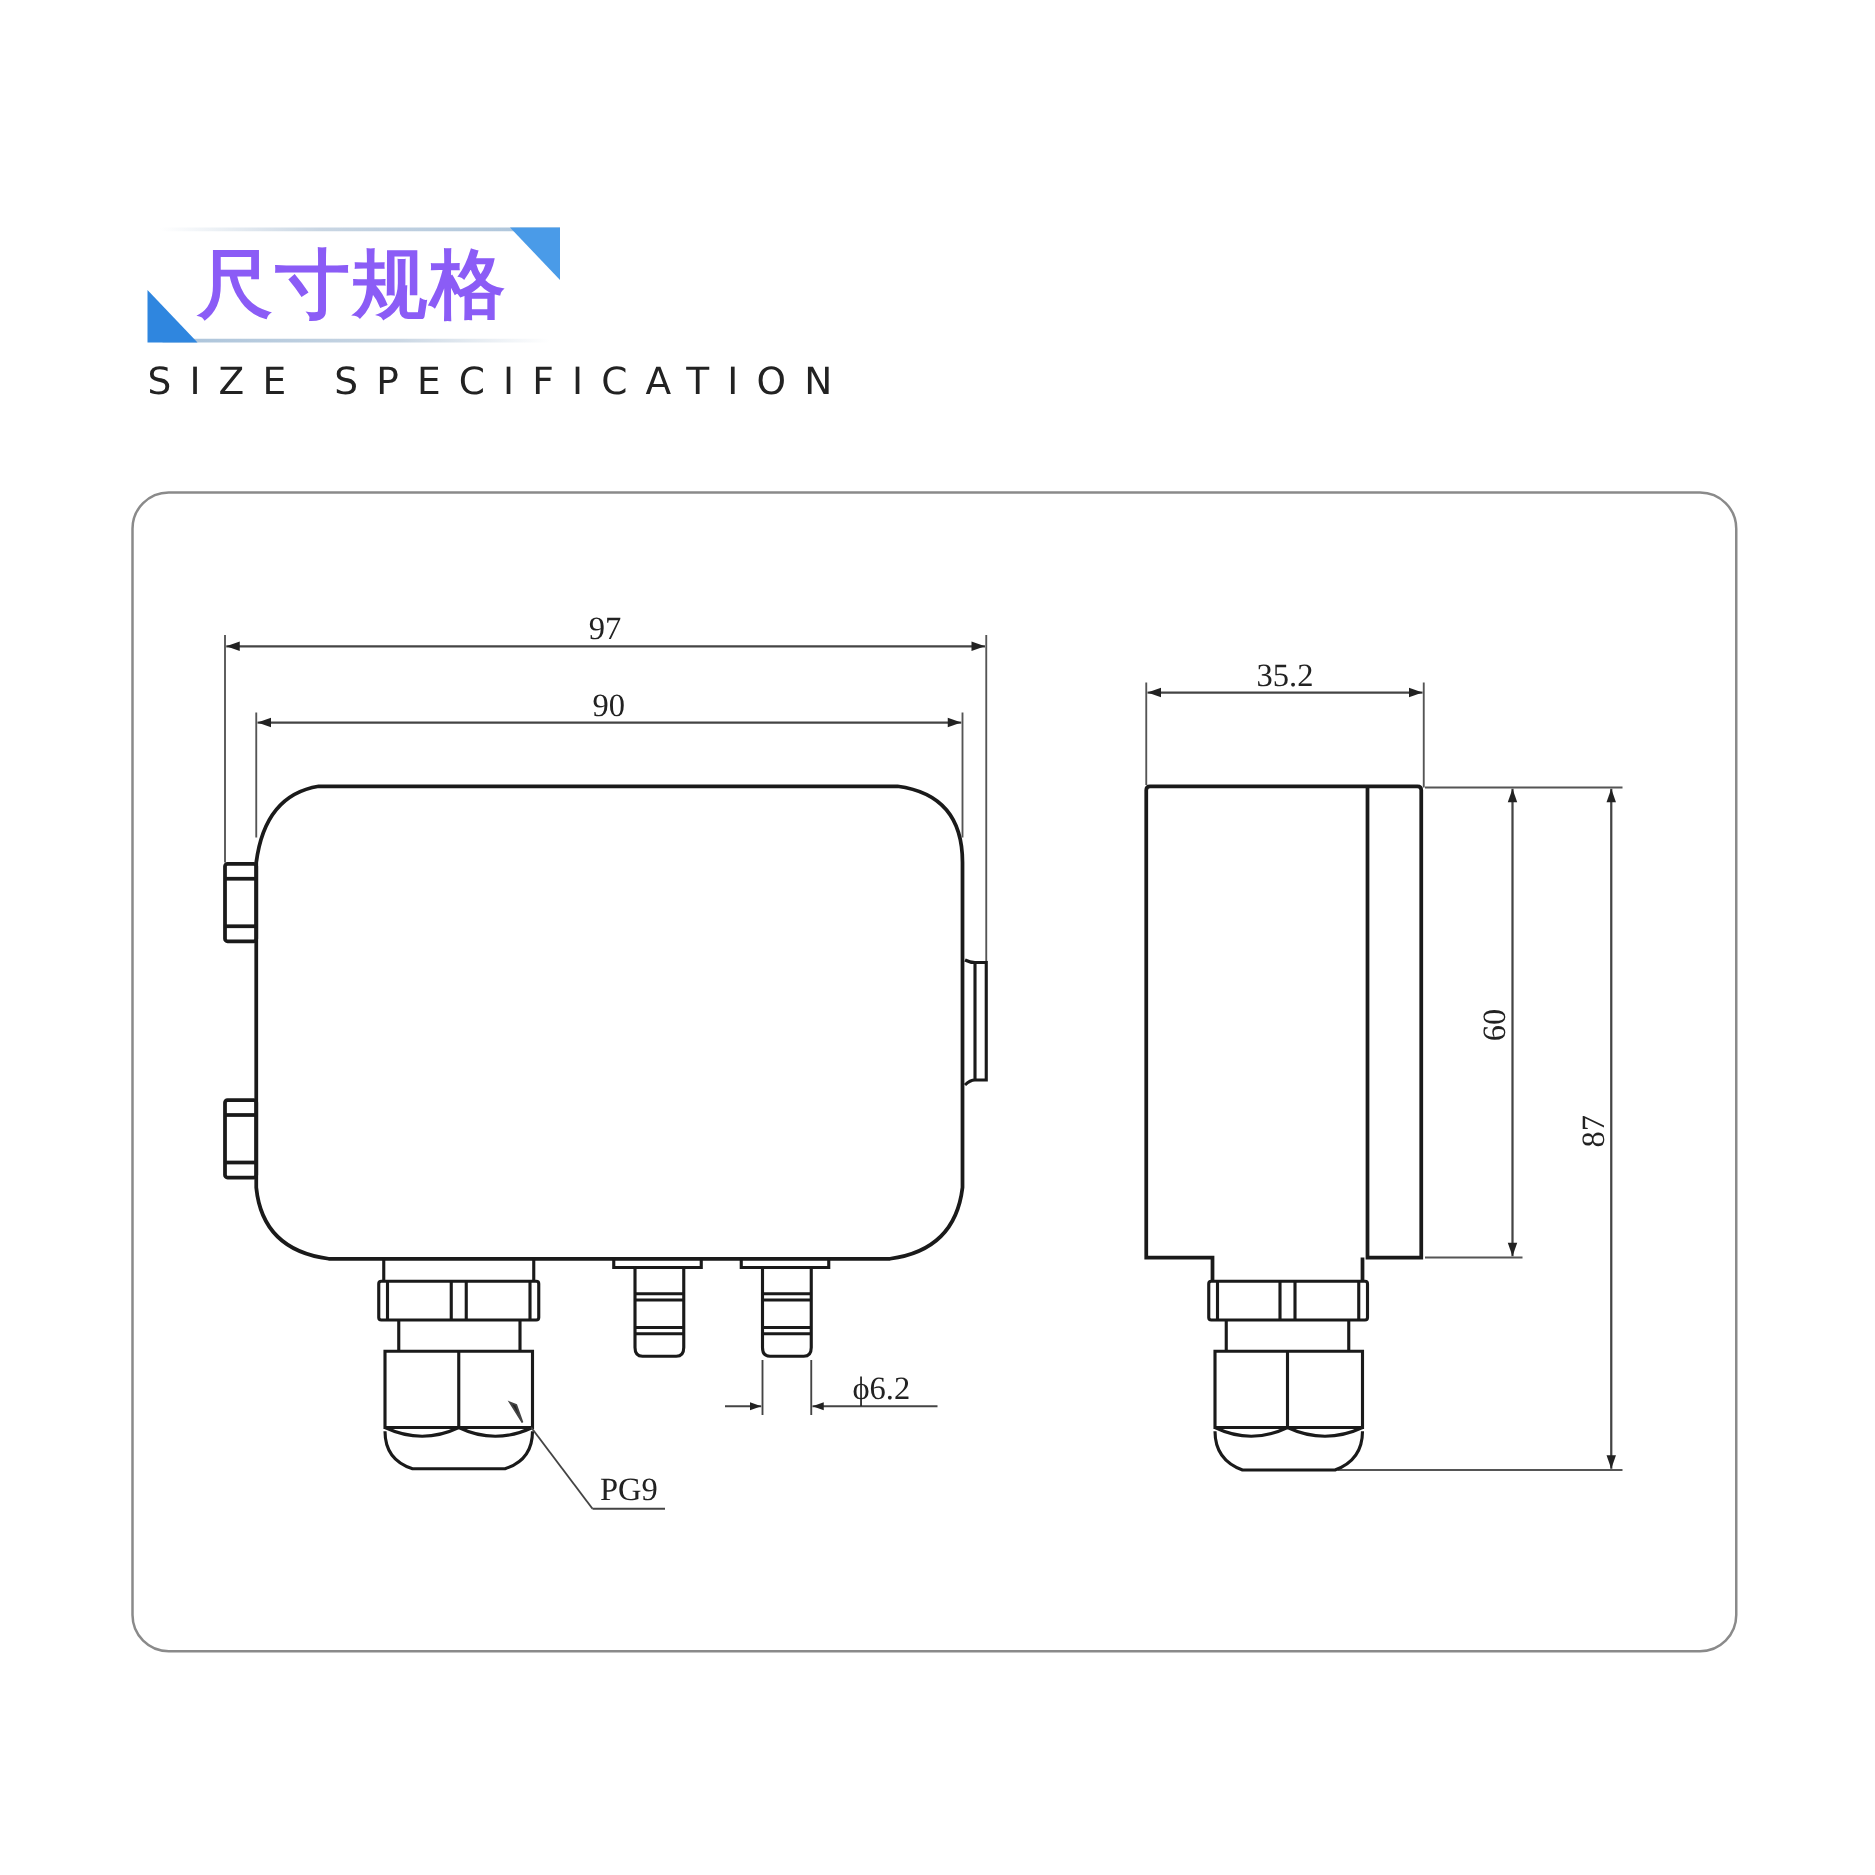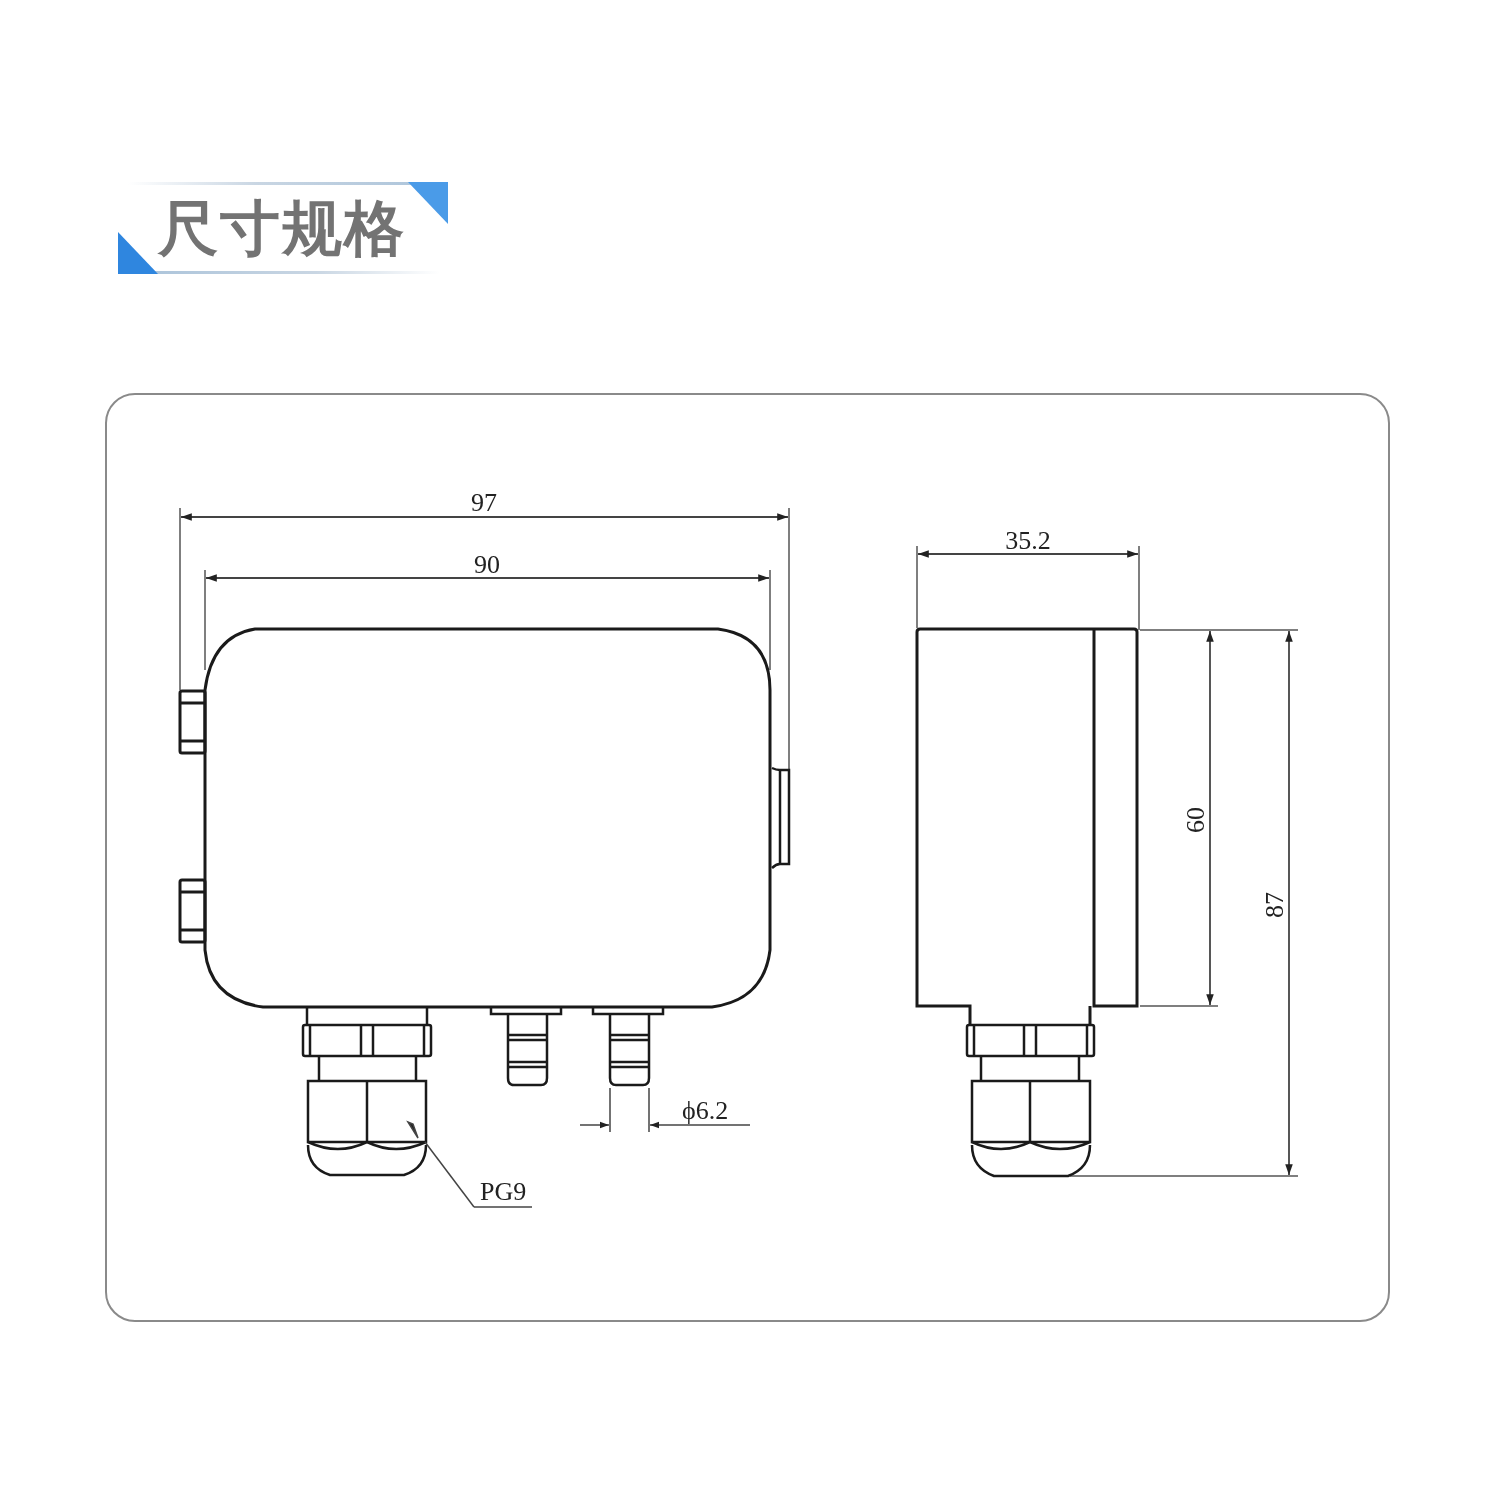--- a/index.html
+++ b/index.html
@@ -8,40 +8,41 @@
   .title-band { position:absolute; left:0; top:0; width:332px; height:92px;
     background:linear-gradient(90deg, rgba(255,255,255,0) 0%, #ffffff 10%, #ffffff 100%); }
   .title-band .topline { position:absolute; left:10px; top:0; width:320px; height:3px;
     background:linear-gradient(90deg, rgba(200,215,230,0) 0%, #c9d6e3 40%, #aac3da 100%); }
   .title-band .botline { position:absolute; left:12px; top:89px; width:310px; height:3px;
     background:linear-gradient(90deg, #aac3da 0%, #c9d6e3 60%, rgba(200,215,230,0) 100%); }
   .tri-tr { position:absolute; left:290px; top:0; width:0; height:0;
     border-top:42px solid #4a9be8; border-left:40px solid transparent; }
   .tri-bl { position:absolute; left:0; top:50px; width:0; height:0;
     border-bottom:42px solid #2f86df; border-right:40px solid transparent; }
-  .title-cn { position:absolute; left:40px; top:8px; font-size:60px; font-weight:bold; color:#737373;
+  .title-cn { position:absolute; left:40px; top:8px; font-size:60px; font-weight:bold; color:#8b5cf6;
     letter-spacing:2px; font-family:"DejaVu Sans", sans-serif; line-height:76px; }
   .title-en { position:absolute; left:0; top:106px; font-size:30px; color:#222; letter-spacing:14.5px;
     font-family:"DejaVu Sans", sans-serif; white-space:nowrap; }
   .panel { position:absolute; left:105px; top:393px; width:1285px; height:929px;
     border:2px solid #8a8a8a; border-radius:30px; box-sizing:border-box; background:#fff; }
   svg.drawing { position:absolute; left:0; top:0; }
   .dim-text { font-family:"Liberation Serif", serif; font-size:26px; fill:#222; }
 </style>
 </head>
 <body>
 
 <div class="header">
   <div class="title-band">
     <div class="topline"></div>
     <div class="botline"></div>
   </div>
   <div class="tri-tr"></div>
   <div class="tri-bl"></div>
   <div class="title-cn">尺寸规格</div>
+  <div class="title-en">SIZE SPECIFICATION</div>
 </div>
 
 <div class="panel"></div>
 
 <svg class="drawing" width="1500" height="1500" viewBox="0 0 1500 1500">
   <defs>
     <marker id="arr" viewBox="0 0 10 10" refX="10" refY="5" markerWidth="8" markerHeight="6" orient="auto-start-reverse">
       <path d="M0,1.5 L10,5 L0,8.5 z" fill="#222"></path>
     </marker>
   </defs>

